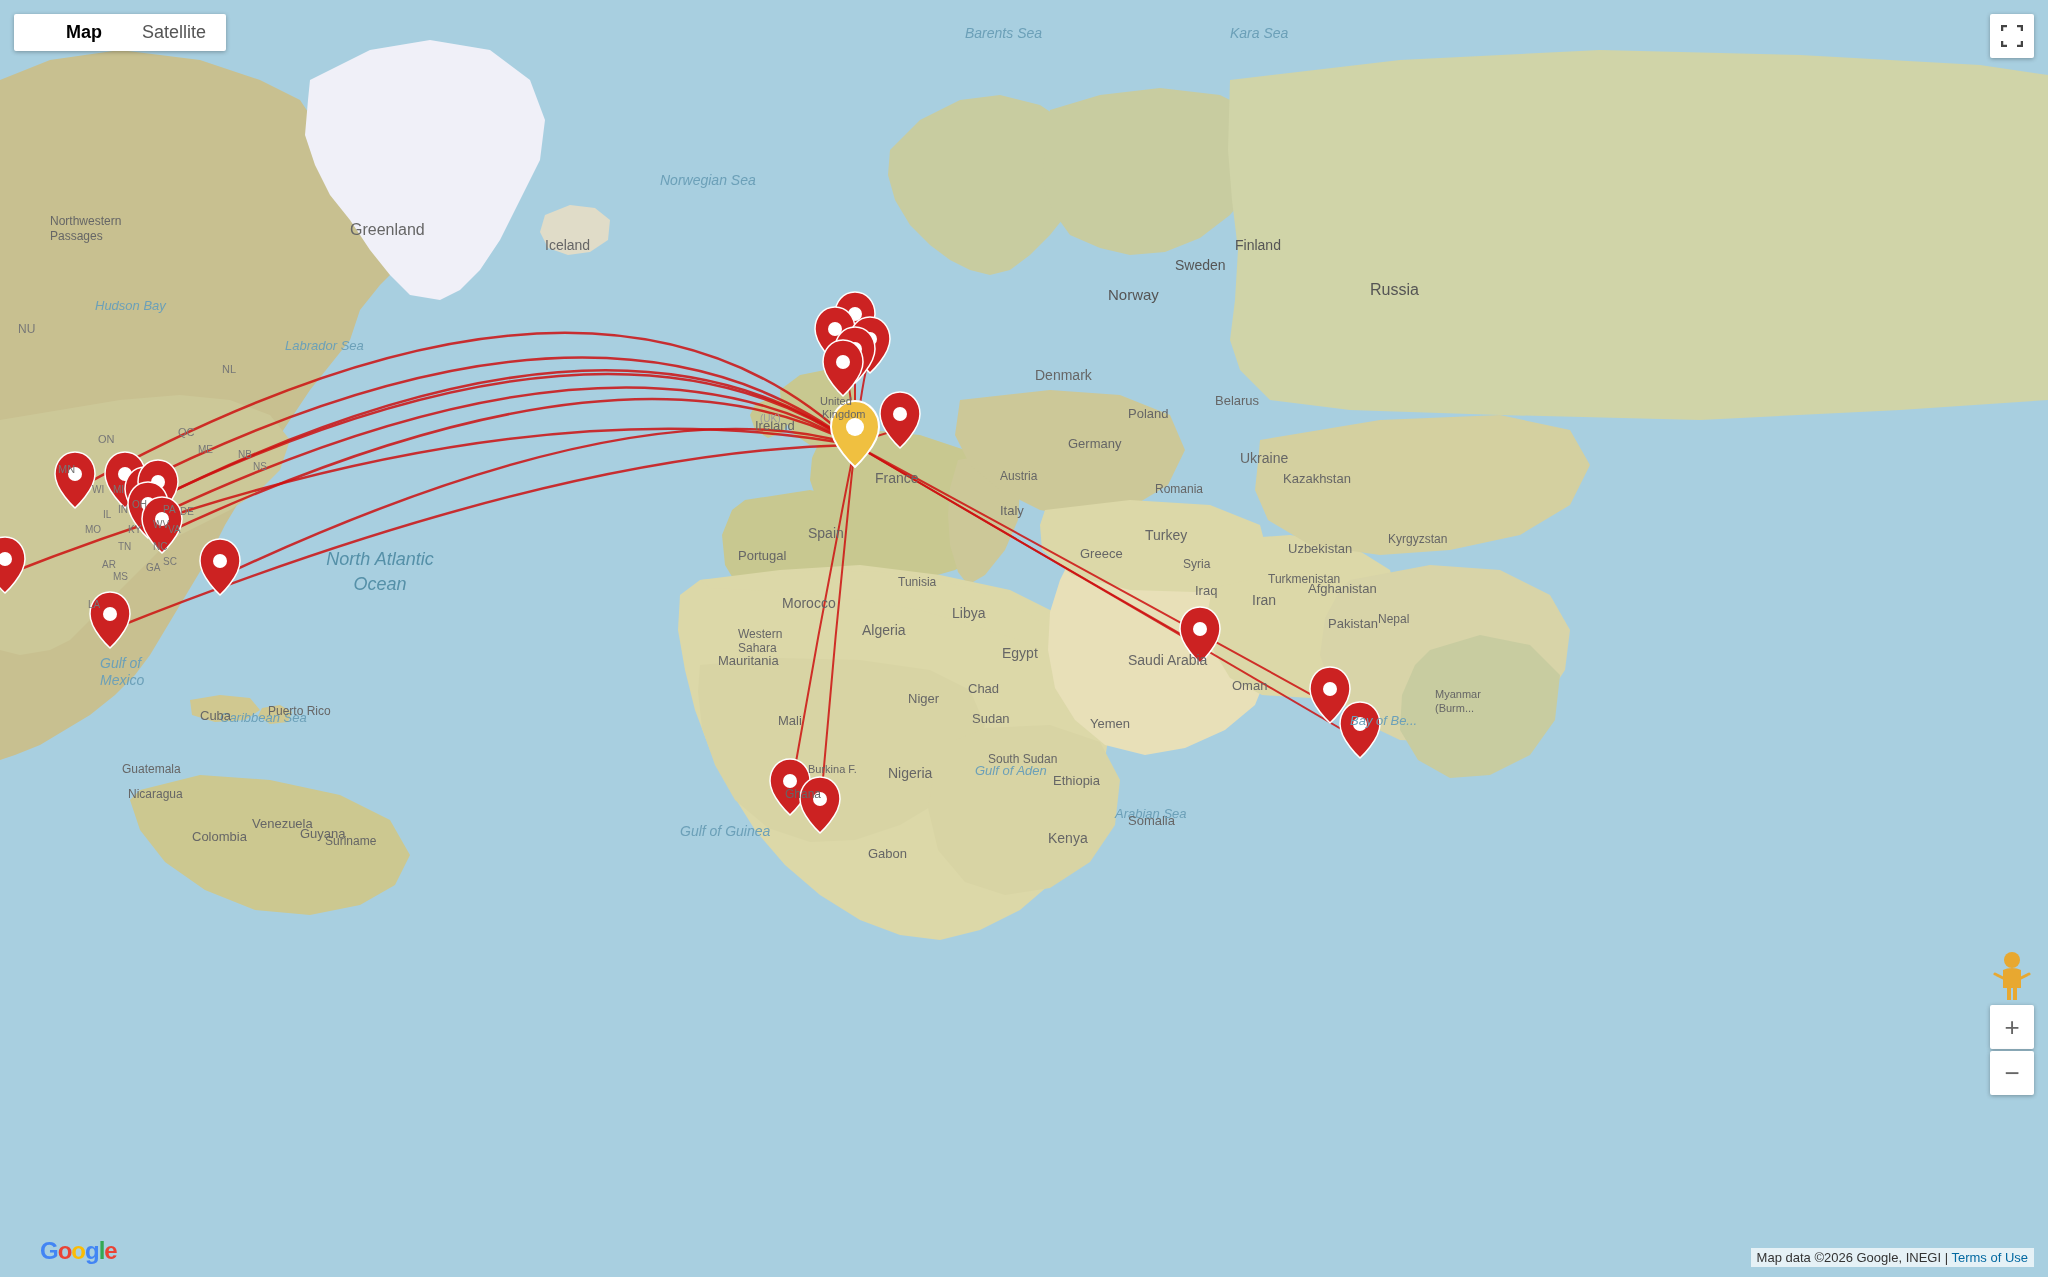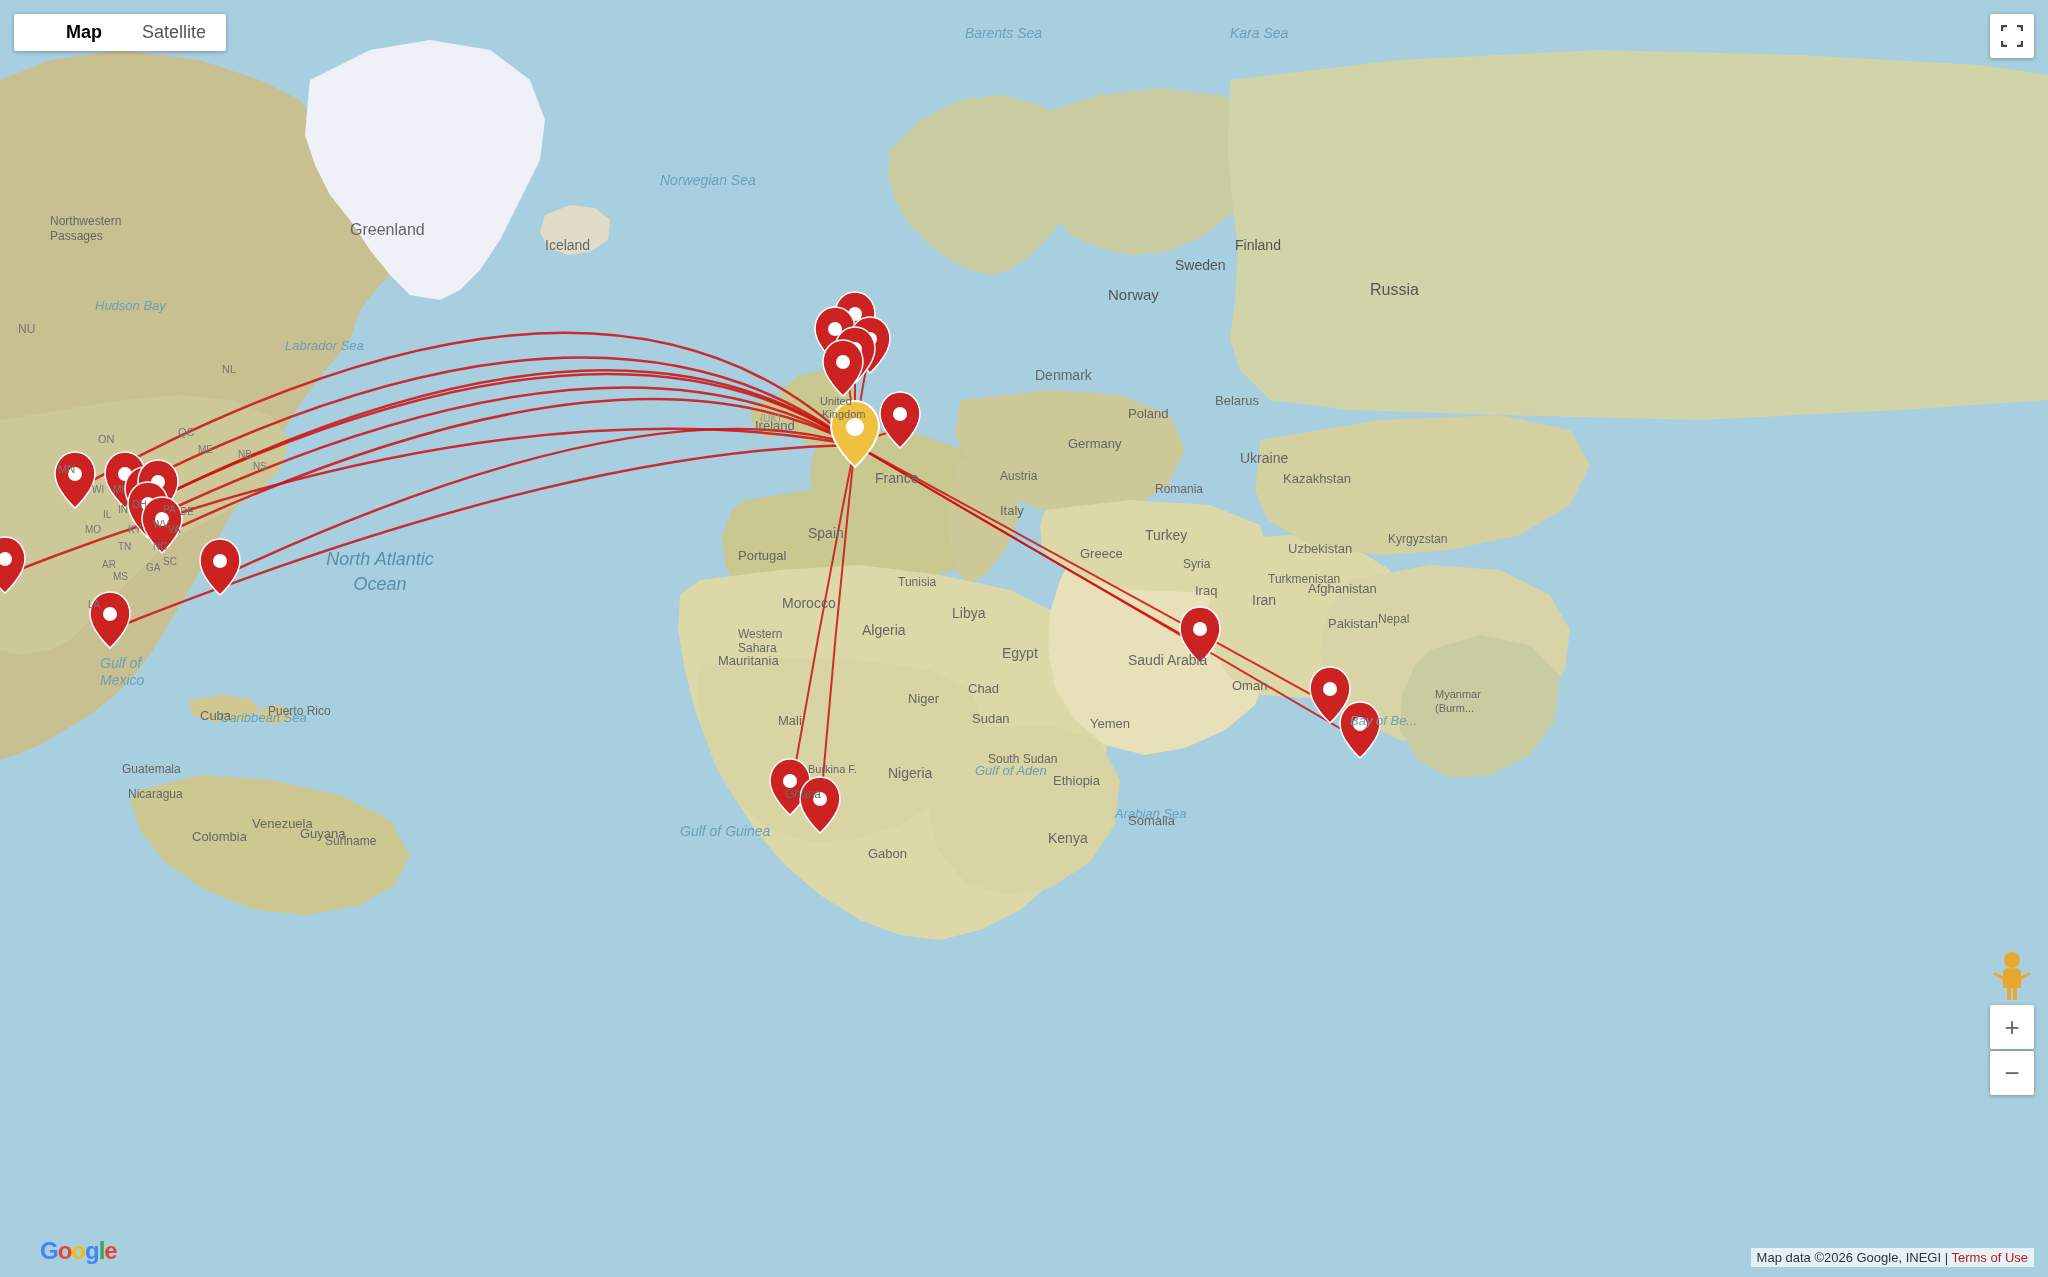--- a/index.html
+++ b/index.html
@@ -138,21 +138,21 @@
       bottom: 10px;
       right: 14px;
       font-size: 13px;
       color: #333;
       z-index: 100;
       background: rgba(255,255,255,0.7);
       padding: 2px 6px;
     }
 
     #map-attribution a {
-      color: #b91c1c;
+      color: #0369a1;
       text-decoration: none;
       text-align: right;
     }
   </style>
 </head>
 <body>
 
 <div id="map-container">
   <div id="map-bg"></div>
 

